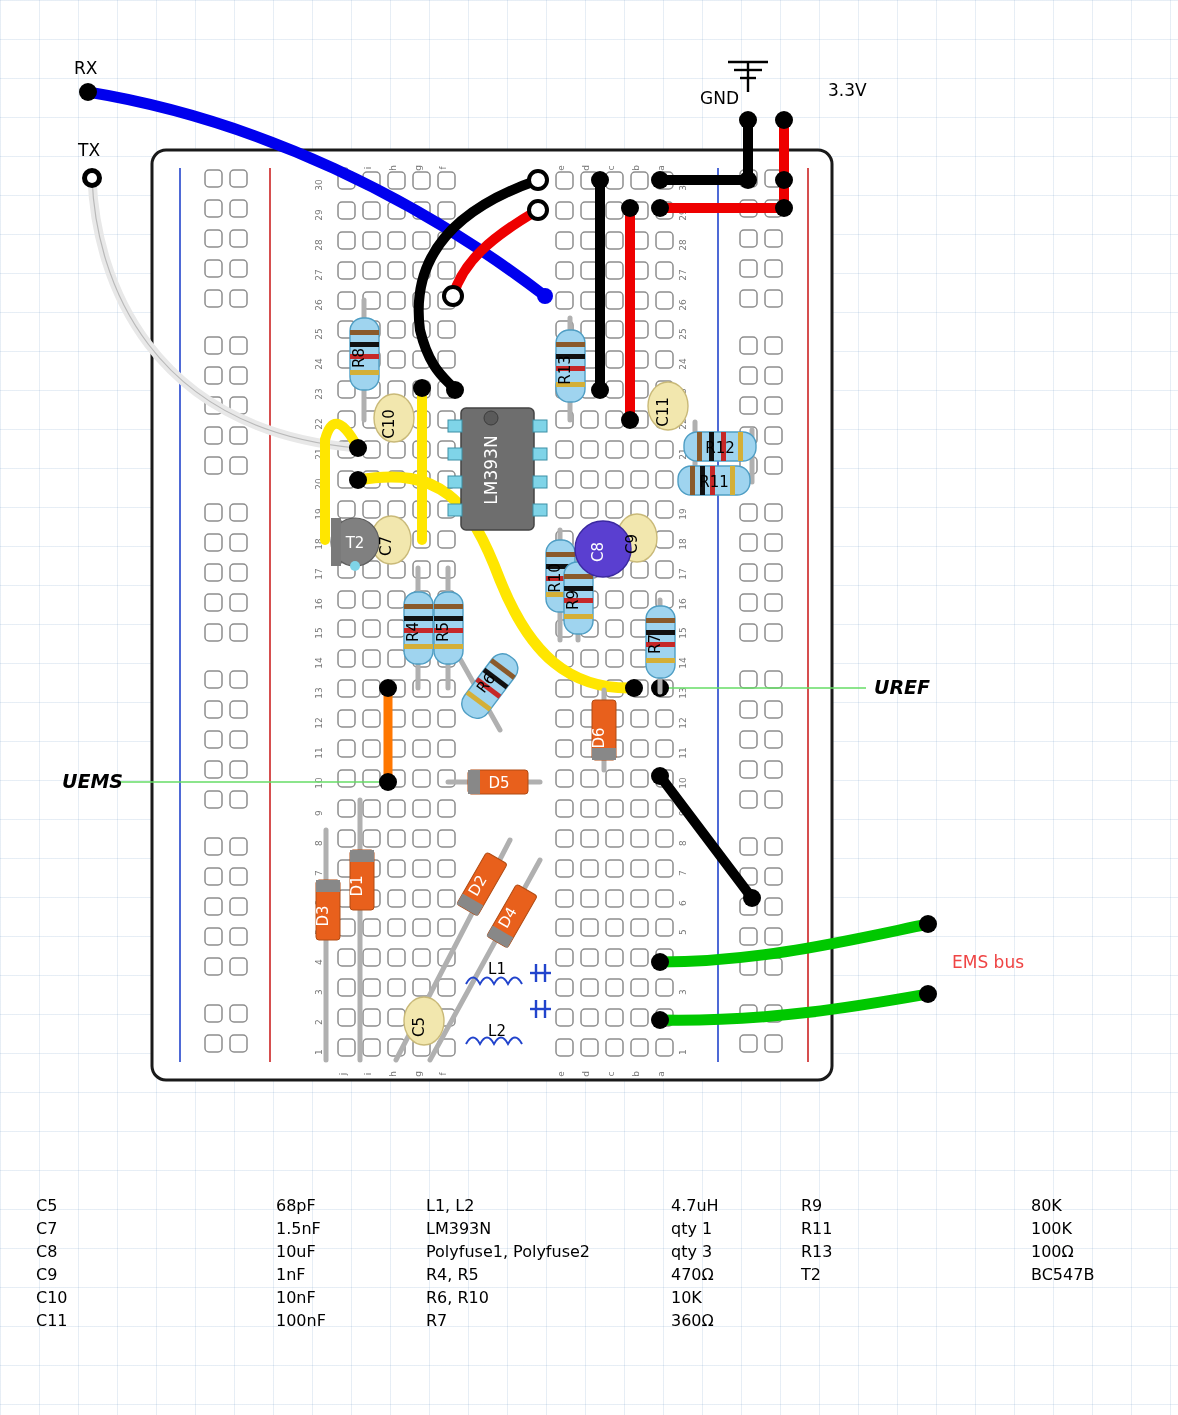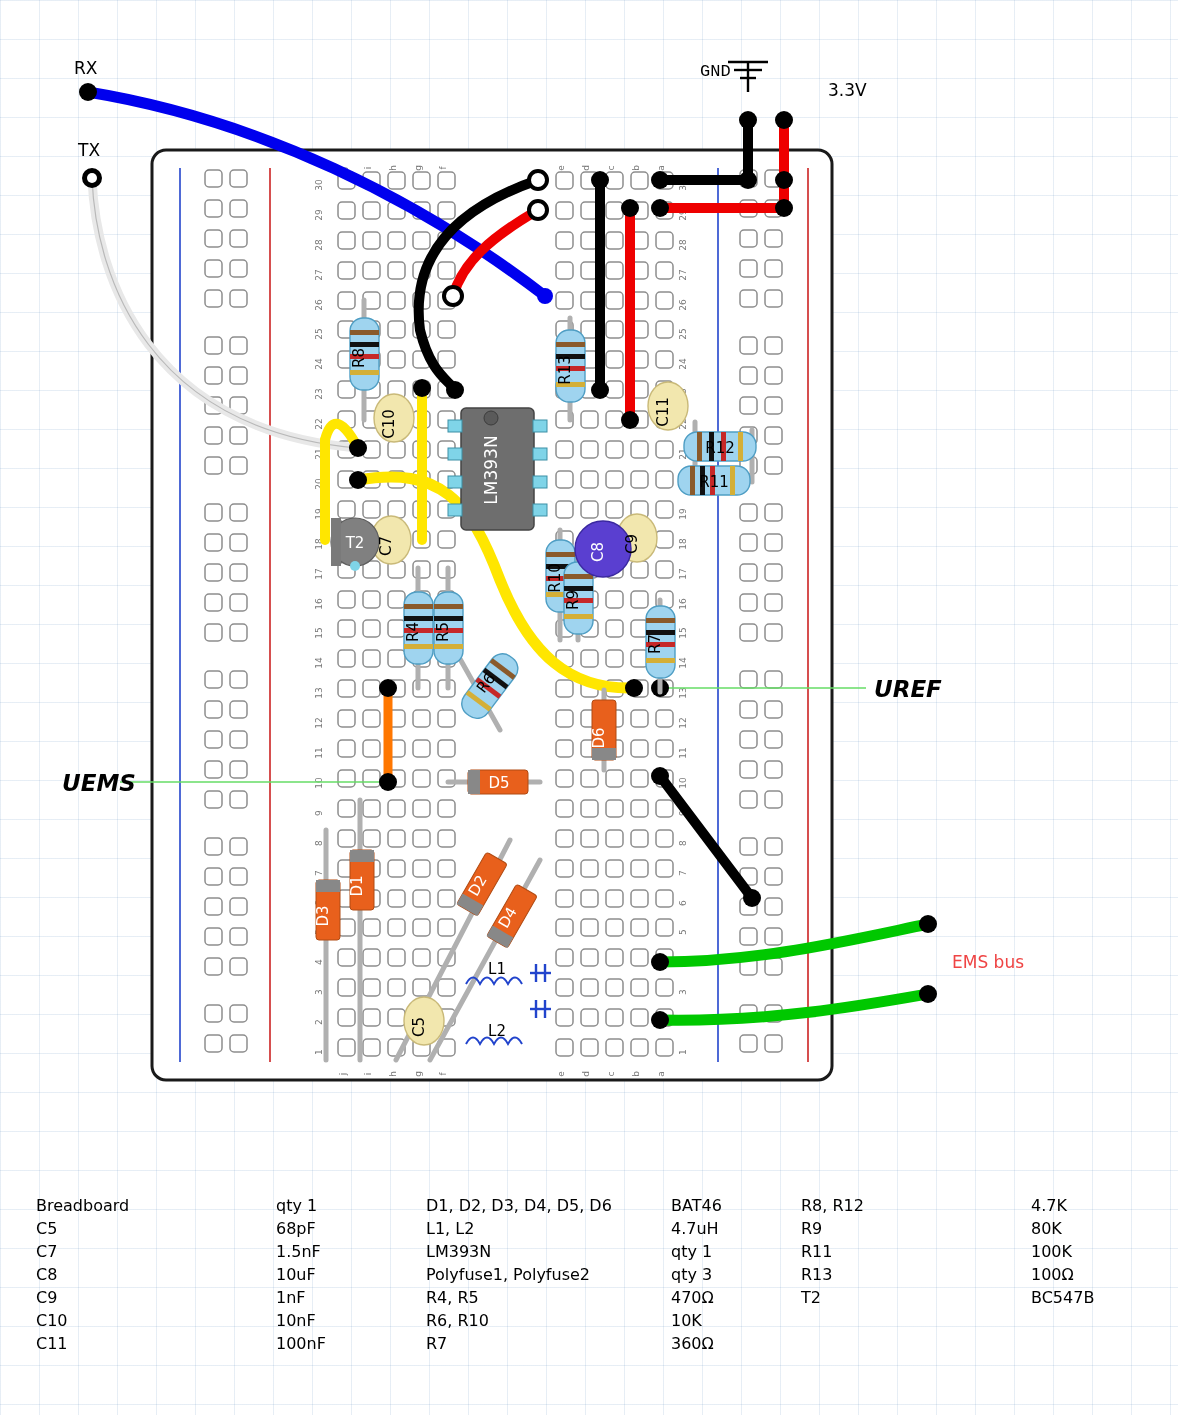--- a/index.html
+++ b/index.html
@@ -10,21 +10,21 @@
       linear-gradient(to right, rgba(120,160,200,0.18) 1px, transparent 1px),
       linear-gradient(to bottom, rgba(120,160,200,0.18) 1px, transparent 1px);
     background-size:39px 39px;
     font-family:"DejaVu Sans", sans-serif;
     position:relative;
     overflow:hidden;
   }
   #stage{position:absolute;left:0;top:0;width:1178px;height:1415px;}
   svg#art{position:absolute;left:0;top:0;}
   .lbl{position:absolute;font-family:"DejaVu Sans",sans-serif;}
-  .netlabel{font-style:italic;font-weight:bold;font-size:23px;color:#000;}
+  .netlabel{font-style:italic;font-weight:bold;font-size:19px;color:#000;}
   .pinlabel{font-size:17px;color:#000;}
   .buslabel{font-size:17px;color:#ef4444;}
 
   
   #partslist{position:absolute;left:0;top:1196px;width:1178px;font-size:16px;color:#000;}
   #partslist table{border-collapse:collapse;}
   #partslist td{padding:0 0 4px 0;vertical-align:top;white-space:nowrap;}
   .c0{width:240px;padding-left:36px !important;}
   .c1{width:150px;}
   .c2{width:245px;}
@@ -831,37 +831,29 @@
     <text transform="rotate(-90 362 886)" x="362" y="886" text-anchor="middle" fill="#fff">D1</text>
     <text transform="rotate(-60 482 888)" x="482" y="888" text-anchor="middle" fill="#fff">D2</text>
     <text transform="rotate(-60 512 920)" x="512" y="920" text-anchor="middle" fill="#fff">D4</text>
     <text x="497" y="974" text-anchor="middle">L1</text>
     <text x="497" y="1036" text-anchor="middle">L2</text>
   </g>
 </svg>
 
 <div class="lbl pinlabel" style="left:74px;top:46px;margin-top:12px;">RX</div>
 <div class="lbl pinlabel" style="left:78px;top:140px;">TX</div>
-<div class="lbl pinlabel" style="left:700px;top:62px;font-family:Liberation Mono, monospace;">GND</div>
+<div class="lbl pinlabel" style="left:700px;top:88px;">GND</div>
 <div class="lbl pinlabel" style="left:828px;top:80px;">3.3V</div>
 <div class="lbl netlabel" style="left:874px;top:676px;">UREF</div>
 <div class="lbl netlabel" style="left:62px;top:770px;text-align:right;">UEMS</div>
 <div class="lbl buslabel" style="left:952px;top:952px;">EMS bus</div>
 
 <div id="partslist">
   <table>
     <tbody id="parts-body">
-          <tr>
-            <td class="c0">Breadboard</td>
-            <td class="c1">qty 1</td>
-            <td class="c2">D1, D2, D3, D4, D5, D6</td>
-            <td class="c3">BAT46</td>
-            <td class="c4">R8, R12</td>
-            <td class="c5">4.7K</td>
-          </tr>
           <tr>
             <td class="c0">C5</td>
             <td class="c1">68pF</td>
             <td class="c2">L1, L2</td>
             <td class="c3">4.7uH</td>
             <td class="c4">R9</td>
             <td class="c5">80K</td>
           </tr>
           <tr>
             <td class="c0">C7</td>

